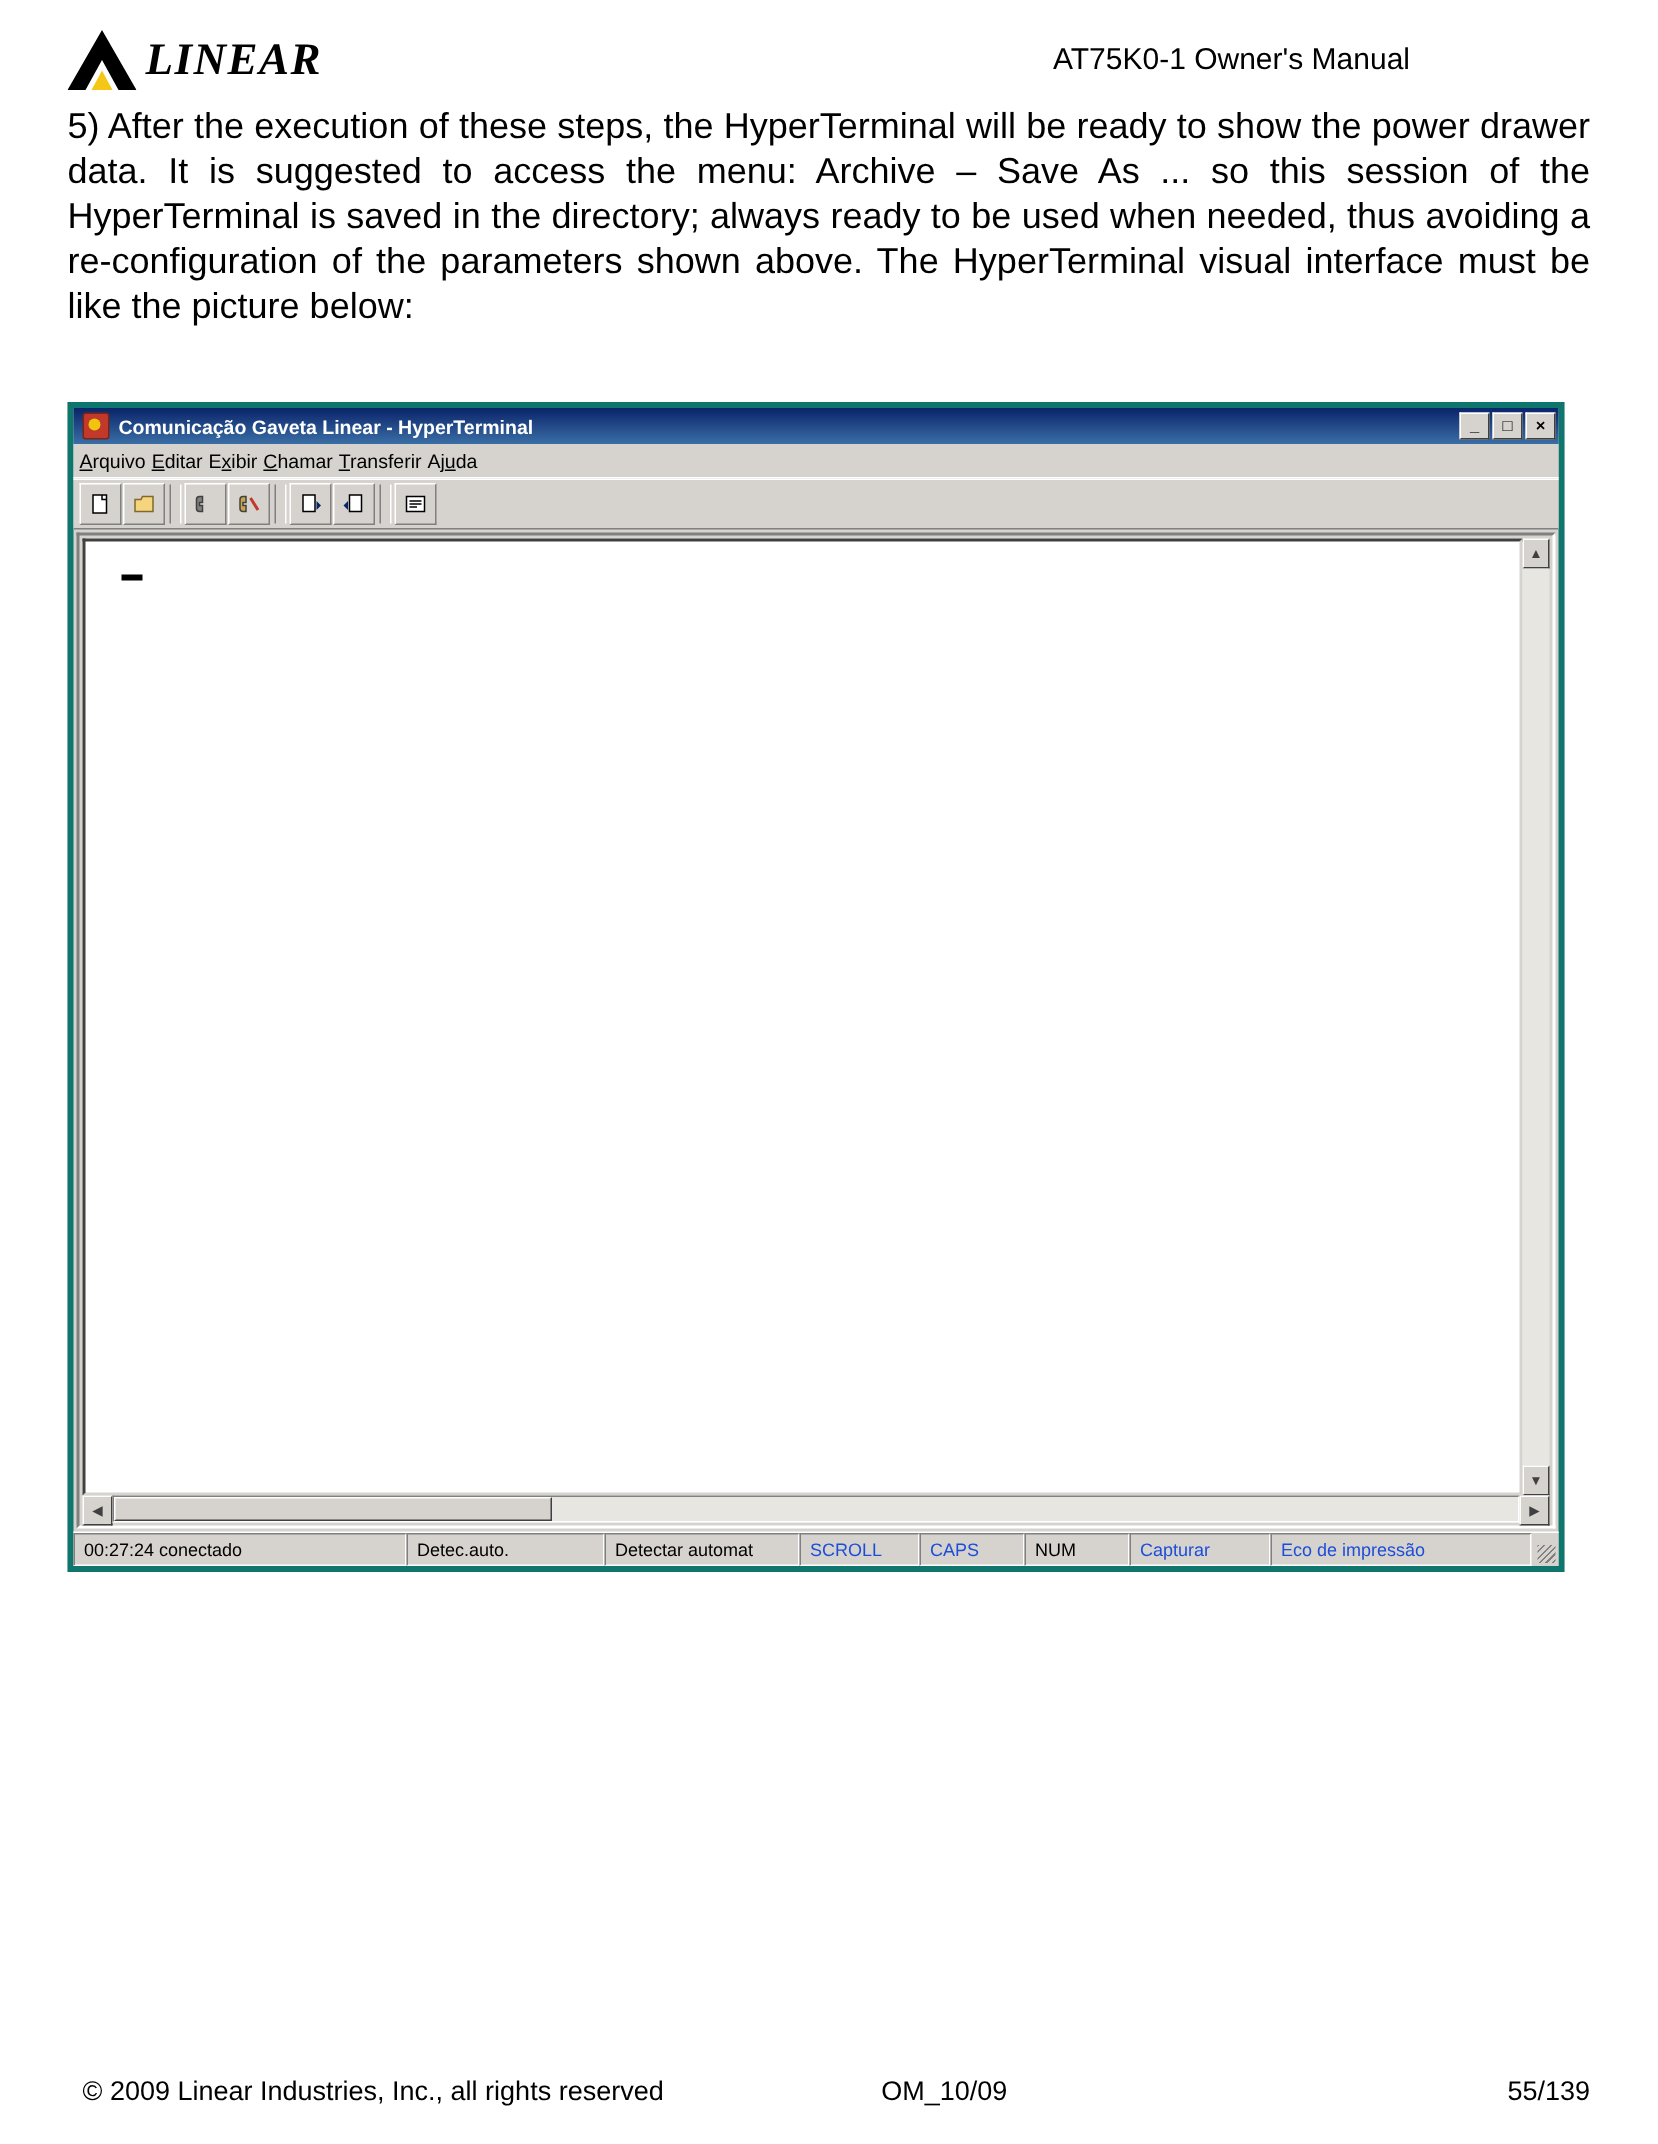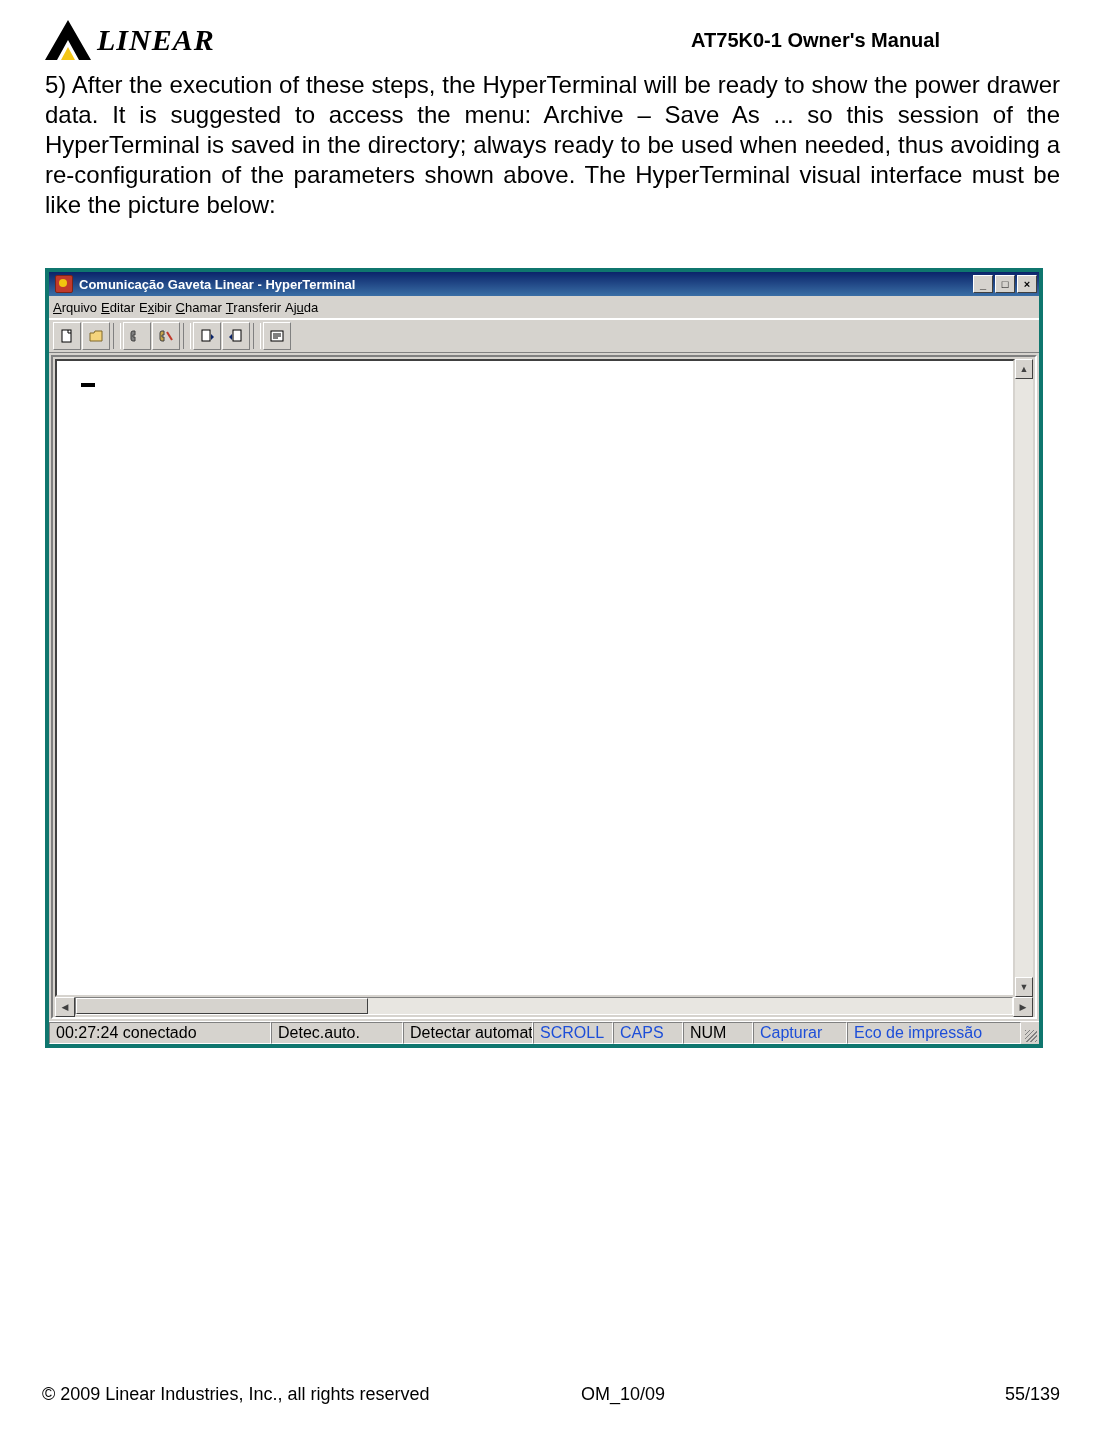--- a/index.html
+++ b/index.html
@@ -1,20 +1,20 @@
 <!DOCTYPE html>
 <html><head>
 <meta charset="utf-8">
 <style>
   html,body{margin:0;padding:0;background:#fff;font-family:Arial,Helvetica,sans-serif;color:#000}
   .page{width:1105px;height:1429px;position:relative;box-sizing:border-box;padding:10px 45px 0 45px}
   .header{display:flex;align-items:center;justify-content:space-between;height:60px}
   .logo-block{display:flex;align-items:center;gap:6px}
   .logo-text{font-family:Liberation Serif, serif;font-weight:900;font-size:30px;font-style:italic;letter-spacing:1px}
-  .header-title{font-weight:bold;font-size:20px;margin-right:120px}
+  .header-title{font-weight:normal;font-size:20px;margin-right:120px}
   .body-text{font-size:24px;line-height:1.25;text-align:justify}
   .screenshot{margin-top:48px;width:990px;height:772px;border:4px solid #0f766e;background:#d6d3ce;font-family:Tahoma,Arial,sans-serif;font-size:13px;color:#000;position:relative;display:flex;flex-direction:column}
   
   .titlebar{height:24px;background:linear-gradient(#0a246a,#3a6ea5);display:flex;align-items:center;justify-content:space-between;padding:0 2px}
   .titlebar-left{display:flex;align-items:center;gap:6px;padding-left:4px}
   .titlebar-icon{width:16px;height:16px;background:#c0392b;border:1px solid #7a2418;border-radius:2px;position:relative}
   .titlebar-icon:after{content:"";position:absolute;left:3px;top:3px;width:8px;height:8px;background:#f1c40f;border-radius:50%}
   .titlebar-title{color:#fff;font-weight:bold;font-size:13px}
   .winbtns{display:flex;gap:2px}
   .winbtn{width:18px;height:16px;background:#d6d3ce;border:1px solid #fff;border-right-color:#404040;border-bottom-color:#404040;display:flex;align-items:center;justify-content:center;font-size:11px;font-family:Arial;font-weight:bold;line-height:1}
@@ -34,26 +34,26 @@
   .terminal{flex:1;background:#fff;border:2px solid;border-color:#404040 #d6d3ce #d6d3ce #404040;margin:2px 0 0 2px;position:relative;overflow:hidden}
   .cursor{position:absolute;left:24px;top:22px;width:14px;height:4px;background:#000}
   .vscroll{width:18px;background:#d6d3ce;display:flex;flex-direction:column;margin:2px 2px 0 0}
   .sbtn{height:18px;background:#d6d3ce;border:1px solid;border-color:#fff #404040 #404040 #fff;display:flex;align-items:center;justify-content:center;font-size:9px;color:#404040}
   .strack{flex:1;background:#e8e6e1}
   .hscroll{height:18px;display:flex;margin:0 2px 2px 2px}
   .hstrack{flex:1;background:#e8e6e1;border:1px solid;border-color:#808080 #fff #fff #808080;position:relative}
   .hthumb{position:absolute;left:0;top:0;bottom:0;width:290px;background:#d6d3ce;border:1px solid;border-color:#fff #404040 #404040 #fff}
   
   .statusbar{height:22px;background:#d6d3ce;display:flex;align-items:stretch;border-top:1px solid #fff}
-  .spanel{border:1px solid;border-color:#808080 #fff #fff #808080;padding:2px 6px;font-size:16px;display:flex;align-items:center;white-space:nowrap;overflow:hidden}
+  .spanel{border:1px solid;border-color:#808080 #fff #fff #808080;padding:2px 6px;font-size:12px;display:flex;align-items:center;white-space:nowrap;overflow:hidden}
   .spanel.dim{color:#1d4ed8}
   .grip{width:18px;position:relative}
   .grip:before{content:"";position:absolute;right:2px;bottom:2px;width:12px;height:12px;background:repeating-linear-gradient(135deg,#808080 0 1px,transparent 1px 3px)}
   
-  .footer{position:absolute;bottom:24px;left:42px;right:45px;display:flex;justify-content:space-between;font-size:18px}
+  .footer{position:absolute;bottom:24px;left:55px;right:45px;display:flex;justify-content:space-between;font-size:18px}
   .footer-center{position:absolute;left:50%;transform:translateX(30px)}
   svg{display:block}
 </style>
 </head>
 <body>
 
 <div class="page">
 
   <div class="header">
     <div class="logo-block">

